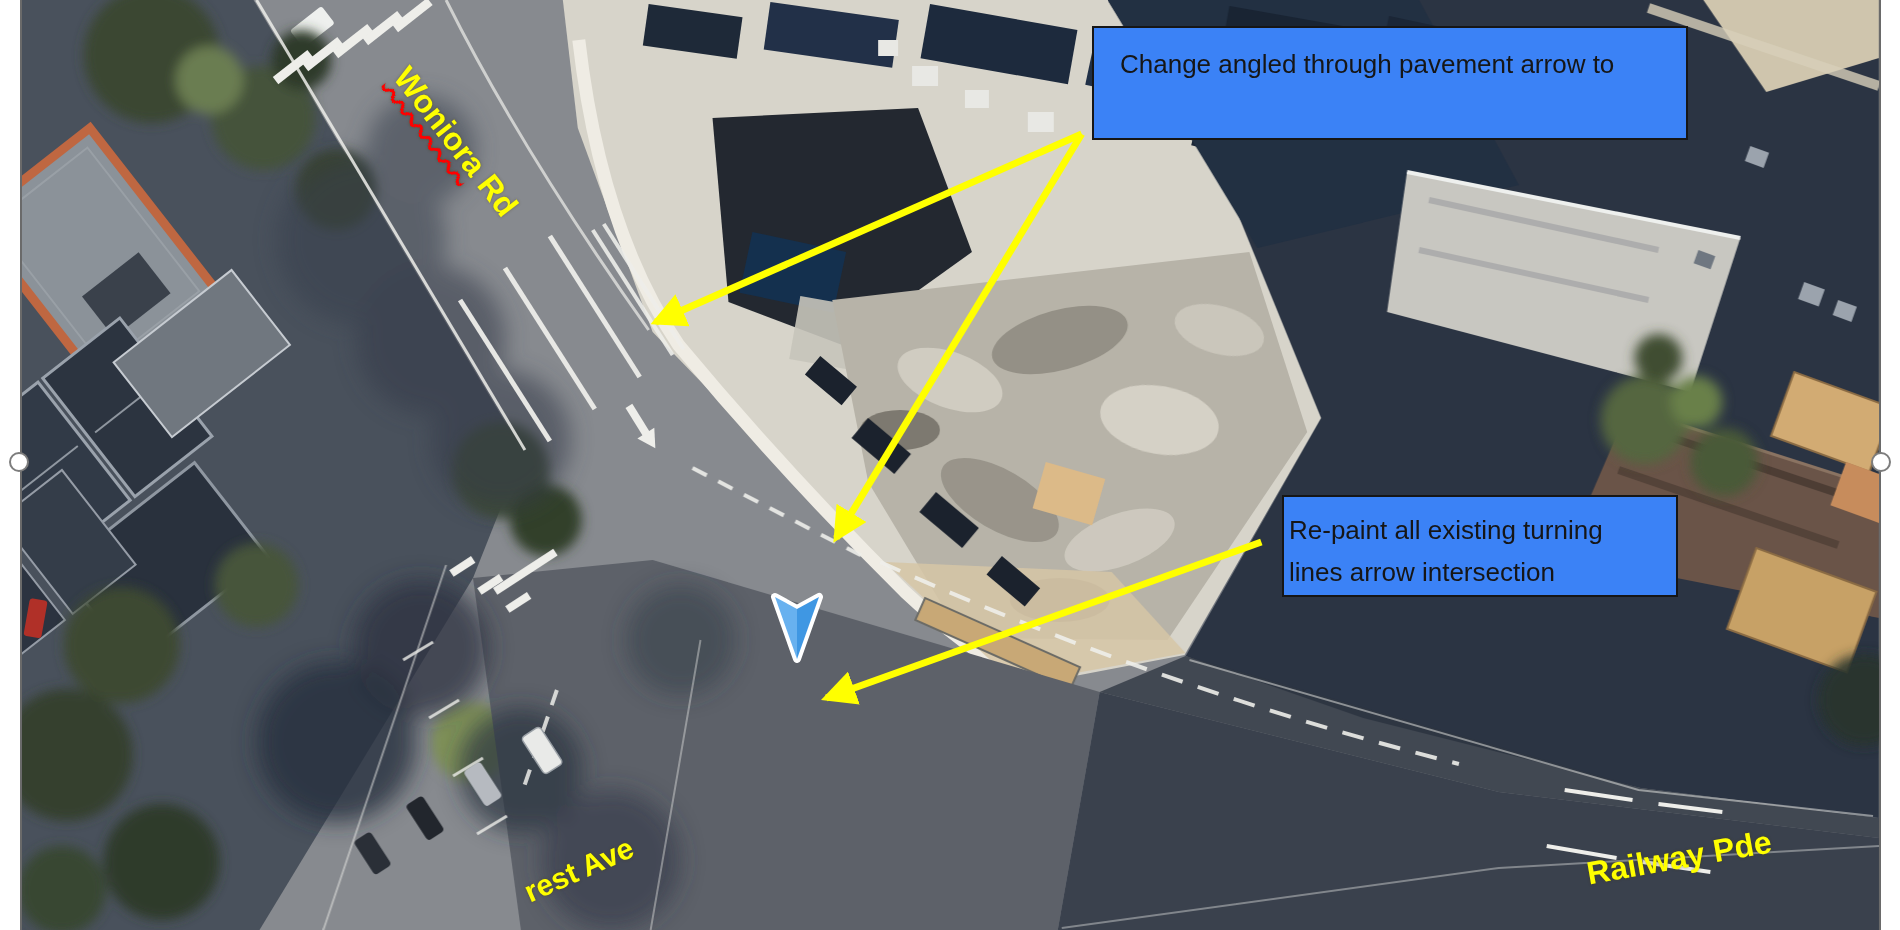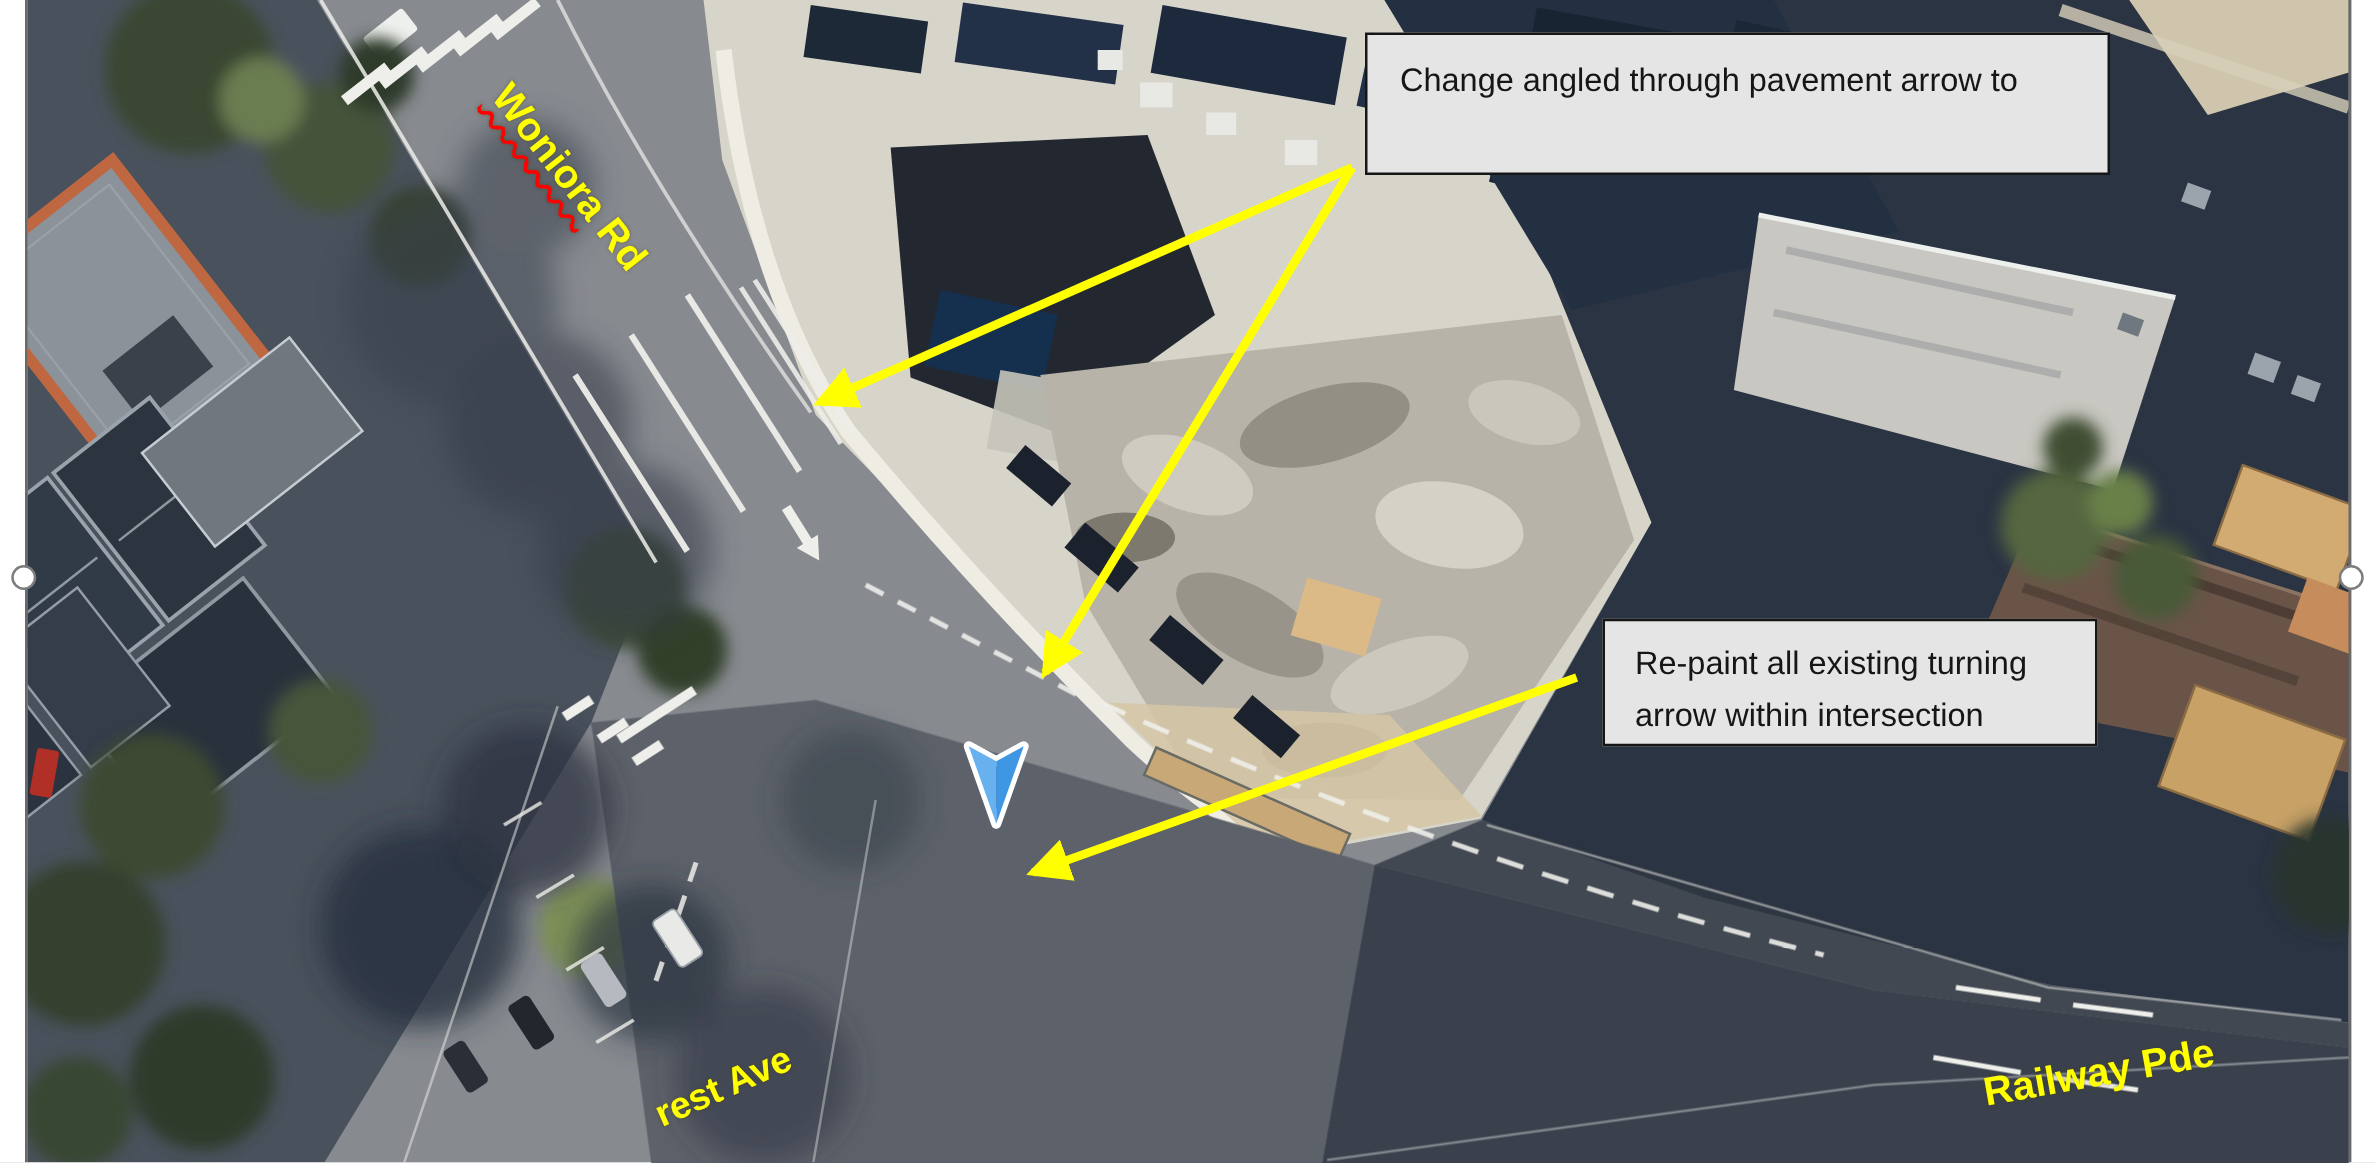--- a/index.html
+++ b/index.html
@@ -3,25 +3,25 @@
 <meta charset="utf-8">
 <style>
   html,body{margin:0;padding:0;background:#ffffff;}
   .stage{position:relative;width:1900px;height:930px;background:#ffffff;overflow:hidden;
          font-family:"Liberation Sans", sans-serif;}
   .aerial{position:absolute;left:20px;top:0;width:1861px;height:930px;overflow:hidden;
           border-left:2px solid #6a6a6a;border-right:2px solid #6a6a6a;box-sizing:border-box;
           background:#878a8f;}
   .scene,.overlay{position:absolute;left:0;top:0;width:100%;height:100%;}
   .overlay{pointer-events:none;}
-  .callout{position:absolute;background:#e5e5e5;border:2.5px solid #161616;color:#161616;
+  .callout{position:absolute;background:#3b82f6;border:2.5px solid #161616;color:#161616;
            font-size:26px;line-height:1.62;box-sizing:border-box;}
   .callout .ln{display:block;white-space:nowrap;}
   #callout1{left:1070px;top:26px;width:596px;height:114px;padding:15px 26px;}
-  #callout2{left:1260px;top:495px;width:396px;height:102px;padding:12px 24px;}
+  #callout2{left:1260px;top:495px;width:396px;height:102px;padding:12px 5px;}
   .street-label{position:absolute;color:#ffff00;font-weight:bold;white-space:pre;
                 text-shadow:0 0 3px rgba(70,60,0,.45);transform-origin:0 0;}
   #lbl-woniora{left:393px;top:60px;font-size:32px;transform:rotate(52deg);}
   #lbl-woniora .misspelled{text-decoration:underline wavy #ff0000;
                            text-decoration-thickness:3px;text-underline-offset:6px;}
   #lbl-forest{left:497px;top:878px;font-size:30px;transform:rotate(-24deg);}
   #lbl-railway{left:1562px;top:856px;font-size:32px;transform:rotate(-10deg);}
   .nav-marker{position:absolute;left:745px;top:585px;width:60px;height:80px;}
   .handle{position:absolute;width:20px;height:20px;border-radius:50%;background:#ffffff;
           border:2.5px solid #7d7d7d;box-sizing:border-box;}
@@ -333,21 +333,21 @@
         <line x1="1082" y1="134" x2="836" y2="538" marker-end="url(#ah)"></line>
         <line x1="1262" y1="542" x2="826" y2="698" marker-end="url(#ah)"></line>
       </g>
     </svg>
 
     <div class="callout" id="callout1">
       <span class="ln">Change angled through pavement arrow to</span>
     </div>
     <div class="callout" id="callout2">
       <span class="ln">Re-paint all existing turning</span>
-      <span class="ln">arrow within intersection</span>
+      <span class="ln">lines arrow intersection</span>
     </div>
 
     <div class="street-label" id="lbl-woniora"><span class="misspelled">Woniora</span><span> Rd</span></div>
 
     <div class="street-label" id="lbl-forest">rest Ave</div>
 
     <div class="street-label" id="lbl-railway">Railway Pde</div>
 
     <svg class="nav-marker" viewBox="0 0 60 80">
       <polygon points="8,12 30,24 52,12 30,74" fill="none" stroke="#ffffff" stroke-width="8" stroke-linejoin="round"></polygon>

